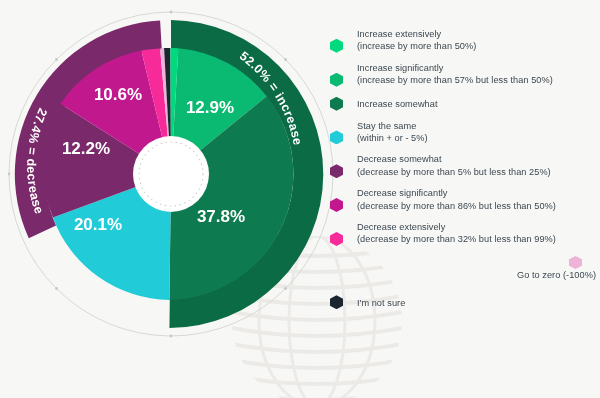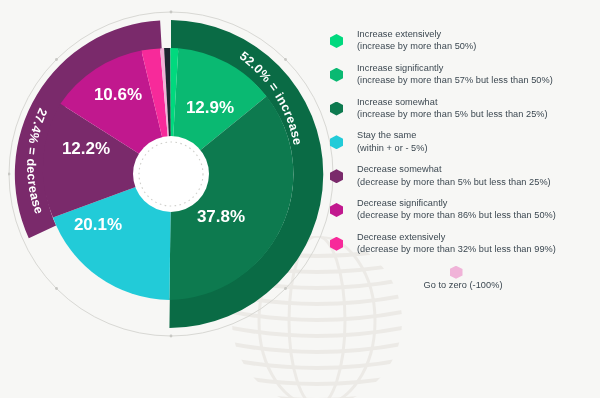--- a/index.html
+++ b/index.html
@@ -34,21 +34,21 @@
     height: 340px;
   }
   .legend {
     position: absolute;
     left: 330px;
     top: 28px;
     width: 266px;
   }
   .legend-row {
     display: flex;
-    align-items: center;
+    align-items: flex-end;
     margin-bottom: 9px;
   }
   .legend-row.gap-extra {
     margin-bottom: 13px;
     flex-direction: column;
   }
   .hex {
     width: 13px;
     height: 14px;
     flex: 0 0 13px;
@@ -175,21 +175,20 @@
       <span class="legend-text">
         <span class="legend-title">Increase significantly</span>
         <span class="legend-sub">(increase by more than 57% but less than 50%)</span>
       </span>
     </div>
 
     <div class="legend-row">
       <span class="hex" style="background:#0d7a4f"></span>
       <span class="legend-text">
         <span class="legend-title">Increase somewhat</span>
-        <span class="legend-sub">(increase by more than 5% but less than 25%)</span>
       </span>
     </div>
 
     <div class="legend-row">
       <span class="hex" style="background:#22cbd8"></span>
       <span class="legend-text">
         <span class="legend-title">Stay the same</span>
         <span class="legend-sub">(within + or - 5%)</span>
       </span>
     </div>
@@ -218,15 +217,21 @@
       </span>
     </div>
 
     <div class="legend-row gap-extra">
       <span class="hex" style="background:#f0b3d8"></span>
       <span class="legend-text">
         <span class="legend-title">Go to zero (-100%)</span>
       </span>
     </div>
 
+    <div class="legend-row">
+      <span class="hex" style="background:#1b2630"></span>
+      <span class="legend-text">
+        <span class="legend-title">I'm not sure</span>
+      </span>
+    </div>
 
   </div>
 </div>
 
 </body></html>

